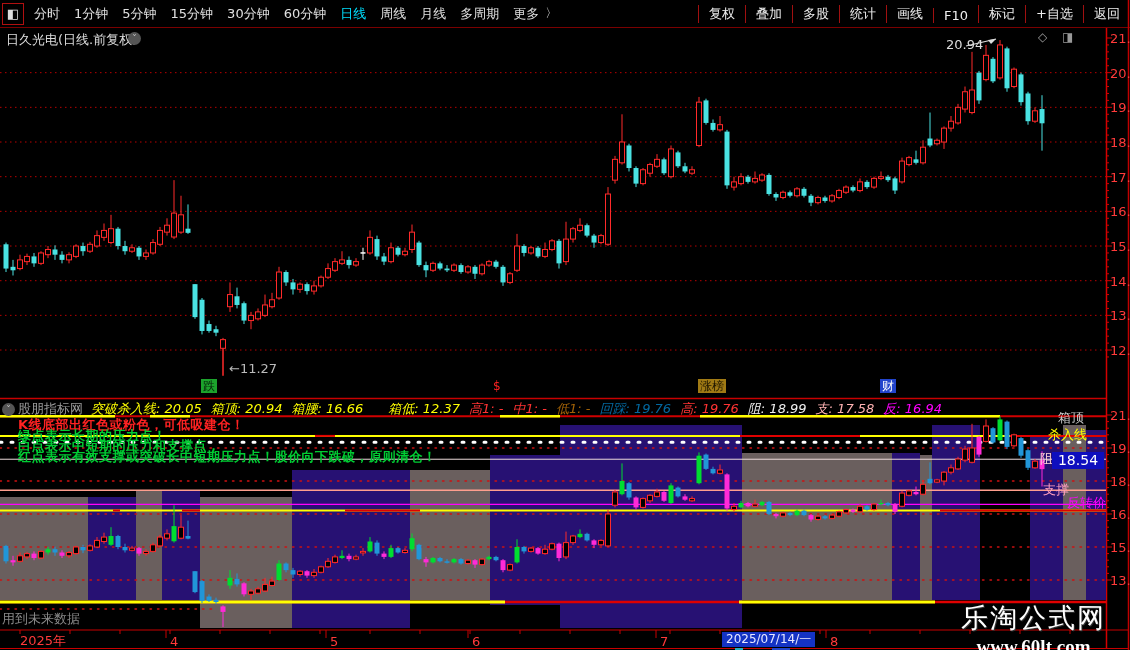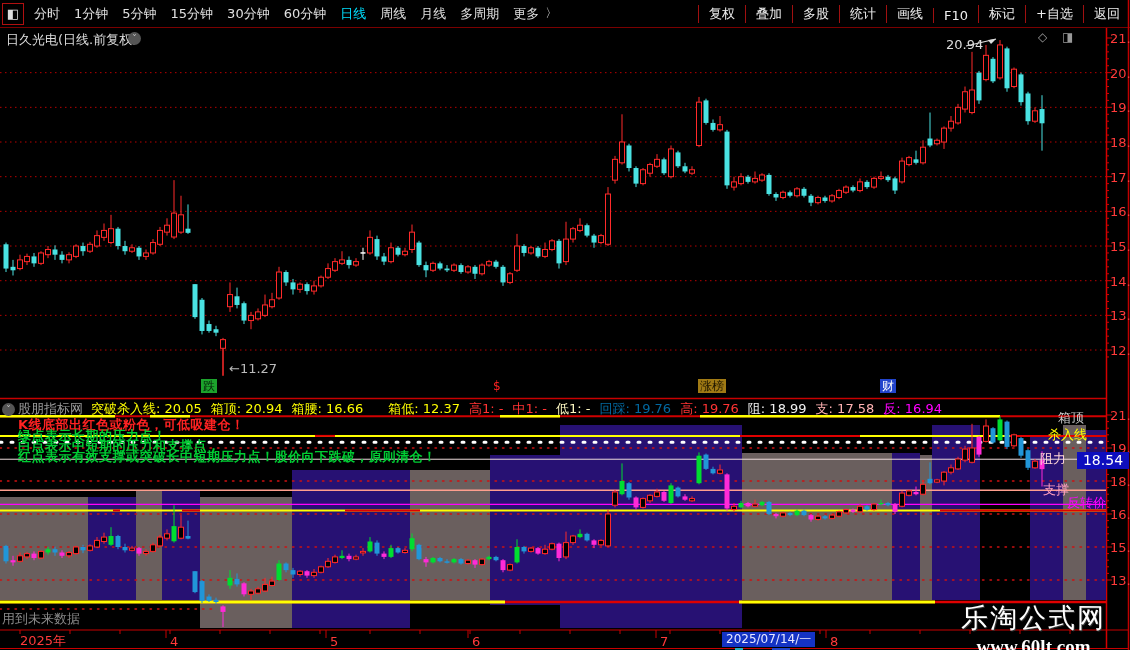--- a/index.html
+++ b/index.html
@@ -28,21 +28,21 @@
   
   .badge{position:absolute;top:379px;font-size:12px;padding:0 2px;height:14px;line-height:14px;}
   
   #ind-header{position:absolute;left:2px;top:400px;display:flex;align-items:center;font-size:13px;}
   #ind-header .fld{margin-right:9px;}
   #ind-src{color:#999;margin:0 8px 0 3px;}
   
   .note{position:absolute;left:18px;font-size:13px;font-weight:bold;letter-spacing:0.5px;}
   
   .linlab{position:absolute;font-size:13px;}
-  #price-badge{position:absolute;left:1077px;top:452px;width:52px;height:17px;background:#0e0ebe;
+  #price-badge{position:absolute;left:1052px;top:452px;width:52px;height:17px;background:#0e0ebe;
     color:#fff;font-size:14px;text-align:center;line-height:17px;}
   
   #year-label{left:20px;top:634px;font-size:13px;color:#ff3a3a;}
   .xmon{position:absolute;top:634px;font-size:13px;color:#ff3a3a;}
   #date-highlight{position:absolute;left:722px;top:632px;background:#1433c4;color:#e8e8ff;
     font-size:12px;height:15px;line-height:15px;padding:0 4px;}
   #future-note{left:2px;top:612px;font-size:13px;color:#8a8a8a;}
   
   #watermark{position:absolute;right:24px;top:600px;text-align:center;color:#fff;}
   #wm1{font-size:27px;font-weight:normal;letter-spacing:2px;text-shadow:1px 1px 0 #333;}
@@ -882,28 +882,28 @@
 <div id="badges">
       <div class="badge t" style="left: 201px; background: rgb(28, 163, 44); color: rgb(6, 35, 10);">跌</div>
       <div class="badge t" style="left: 491px; background: transparent; color: rgb(255, 34, 34);">$</div>
       <div class="badge t" style="left: 698px; background: rgb(160, 122, 20); color: rgb(32, 24, 0);">涨榜</div>
       <div class="badge t" style="left: 880px; background: rgb(34, 68, 204); color: rgb(255, 255, 255);">财</div>
     </div>
 
 <div id="ind-header">
   <span class="circ" style="position:static;flex:none;">˅</span>
   <span id="ind-src">股朋指标网</span>
-  <span id="ind-fields" style="display:flex;">
+  <span id="ind-fields" style="display:flex;font-style:italic;">
         <span class="fld" style="color: rgb(255, 255, 0);">突破杀入线: 20.05</span>
         <span class="fld" style="color: rgb(255, 255, 0);">箱顶: 20.94</span>
         <span class="fld" style="color: rgb(255, 255, 0);">箱腰: 16.66</span>
         <span class="fld" style="color: rgb(255, 255, 0); margin-left: 16px;">箱低: 12.37</span>
         <span class="fld" style="color: rgb(255, 51, 51);">高1: -</span>
         <span class="fld" style="color: rgb(255, 51, 51);">中1: -</span>
-        <span class="fld" style="color: #fef9c3;">低1: -</span>
+        <span class="fld" style="color: #a16207;">低1: -</span>
         <span class="fld" style="color: #0369a1;">回踩: 19.76</span>
         <span class="fld" style="color: rgb(255, 51, 51);">高: 19.76</span>
         <span class="fld" style="color: rgb(240, 240, 240);">阻: 18.99</span>
         <span class="fld" style="color: rgb(255, 179, 179);">支: 17.58</span>
         <span class="fld" style="color: rgb(255, 0, 255);">反: 16.94</span>
       </span>
 </div>
 
 <div id="notes">
       <div class="note t" style="color: rgb(255, 34, 34); top: 418px; font-size: 13px;">K线底部出红色或粉色，可低吸建仓！</div>

